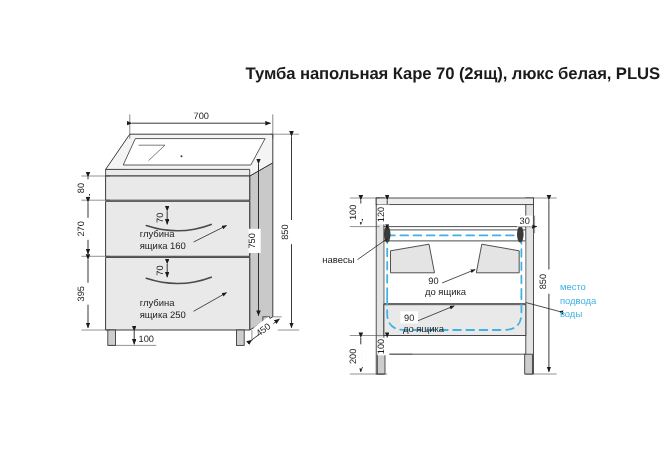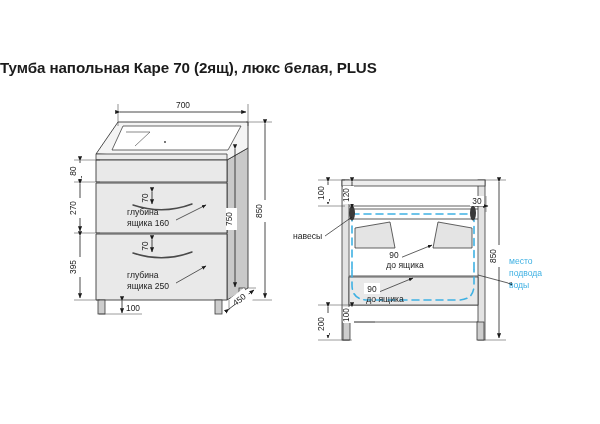--- a/index.html
+++ b/index.html
@@ -19,21 +19,21 @@
     position: absolute;
     inset: 0;
     width: 600px;
     height: 424px;
   }
   #title {
     position: absolute;
     left: 0;
     top: 58px;
     width: 600px;
-    text-align: left;
+    text-align: right;
     font-size: 15.2px;
     font-weight: bold;
     color: #1b1b1b;
     letter-spacing: -0.1px;
     line-height: 20px;
     white-space: nowrap;
   }
   svg#drawing {
     position: absolute;
     left: 0;

